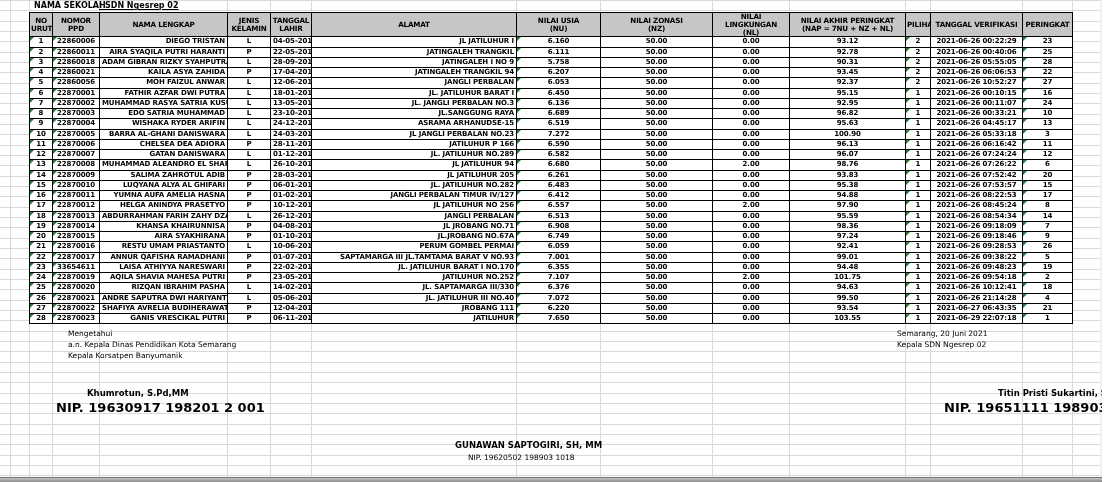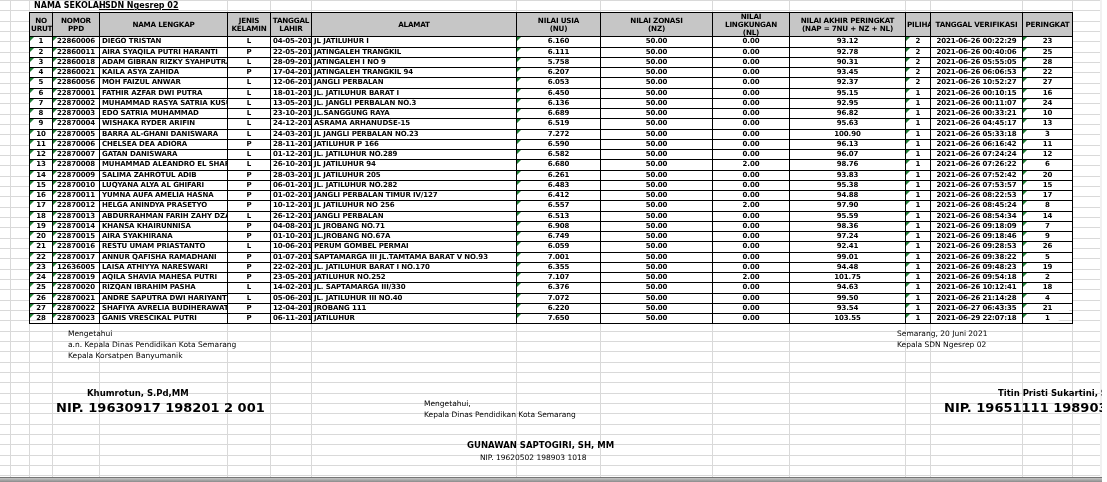--- a/index.html
+++ b/index.html
@@ -20,36 +20,36 @@
     background: linear-gradient(180deg, #c6c6c6, #8b8b8b);
     border-top: 1px solid #767676;
   }
   #title-row { position: absolute; left: 34px; top: 1px; height: 10px; white-space: nowrap; }
   #title-row .t { font-size: 8px; font-weight: bold; color: #000; position: absolute; top: 0; }
   #school-label { left: 0; }
   #school-name { left: 65px; text-decoration: underline; }
 
   #ppdb-table {
     position: absolute; left: 29px; top: 12px; width: 1043px;
-    border-collapse: collapse; table-layout: fixed; background: #fff; border-radius: 27px;
+    border-collapse: collapse; table-layout: fixed; background: #fff;
   }
   #ppdb-table th, #ppdb-table td {
     border: 1px solid #000; padding: 0 2px; position: relative;
     font-weight: bold; color: #000; vertical-align: middle;
   }
   #ppdb-table th {
     background: #c6c6c6; font-size: 7.2px; line-height: 1.08; text-align: center;
     white-space: pre-line; overflow: visible; height: 16px; padding: 0 1px;
     letter-spacing: -0.2px;
   }
   #ppdb-table td {
     font-size: 7px; line-height: 1; height: 10.25px;
     white-space: nowrap; overflow: hidden; letter-spacing: -0.1px;
   }
-  #ppdb-table td.al { text-align: left; margin-top: 38px; }
+  #ppdb-table td.al { text-align: right; margin-top: 38px; }
   #ppdb-table td.ac { text-align: center; }
   #ppdb-table td.tri::before {
     content: ""; position: absolute; top: 0; left: 0; width: 0; height: 0;
     border-top: 4px solid #1e7e34; border-right: 4px solid transparent;
   }
   .footer-block { position: absolute; color: #000; }
   .footer-block .ln { font-size: 7.5px; line-height: 11px; white-space: nowrap; }
   .sig-name { font-size: 8.5px; font-weight: bold; white-space: nowrap; padding-left: 31px; }
   .sig-nip-bold { font-size: 13px; font-weight: bold; white-space: nowrap; margin-top: 2px; }
   .sig-nip-reg { font-size: 7.5px; font-weight: normal; white-space: nowrap; margin-top: 3px; padding-left: 44px; }
@@ -450,21 +450,21 @@
           <td class="ac tri">7.001</td>
           <td class="ac">50.00</td>
           <td class="ac">0.00</td>
           <td class="ac">99.01</td>
           <td class="ac tri">1</td>
           <td class="ac">2021-06-26 09:38:22</td>
           <td class="ac tri">5</td>
         </tr>
         <tr>
           <td class="ac tri">23</td>
-          <td class="ac tri">12636005</td>
+          <td class="ac tri">33654611</td>
           <td class="al">LAISA ATHIYYA NARESWARI</td>
           <td class="ac">P</td>
           <td class="ac">22-02-2015</td>
           <td class="al">JL. JATILUHUR BARAT I NO.170</td>
           <td class="ac tri">6.355</td>
           <td class="ac">50.00</td>
           <td class="ac">0.00</td>
           <td class="ac">94.48</td>
           <td class="ac tri">1</td>
           <td class="ac">2021-06-26 09:48:23</td>
@@ -551,25 +551,21 @@
   <div class="footer-block" style="left:68px; top:328px;">
     <div class="ln">Mengetahui</div>
     <div class="ln">a.n. Kepala Dinas Pendidikan Kota Semarang</div>
     <div class="ln">Kepala Korsatpen Banyumanik</div>
   </div>
   <div class="footer-block" style="left:56px; top:388px;">
     <div class="sig-name">Khumrotun, S.Pd,MM</div>
     <div class="sig-nip-bold">NIP. 19630917 198201 2 001</div>
   </div>
 
-  <div class="footer-block" style="left:424px; top:398px;">
-    <div class="ln">Mengetahui,</div>
-    <div class="ln">Kepala Dinas Pendidikan Kota Semarang</div>
-  </div>
-  <div class="footer-block" style="left:424px; top:440px;margin-left:12px;">
+  <div class="footer-block" style="left:424px; top:440px;">
     <div class="sig-name">GUNAWAN SAPTOGIRI, SH, MM</div>
     <div class="sig-nip-reg">NIP. 19620502 198903 1018</div>
   </div>
 
   <div class="footer-block" style="left:897px; top:328px;">
     <div class="ln">Semarang, 20 Juni 2021</div>
     <div class="ln">Kepala SDN Ngesrep 02</div>
   </div>
   <div class="footer-block" style="left:944px; top:388px;text-align:right;">
     <div class="sig-name">Titin Pristi Sukartini, S.Pd, M.Pd</div>

